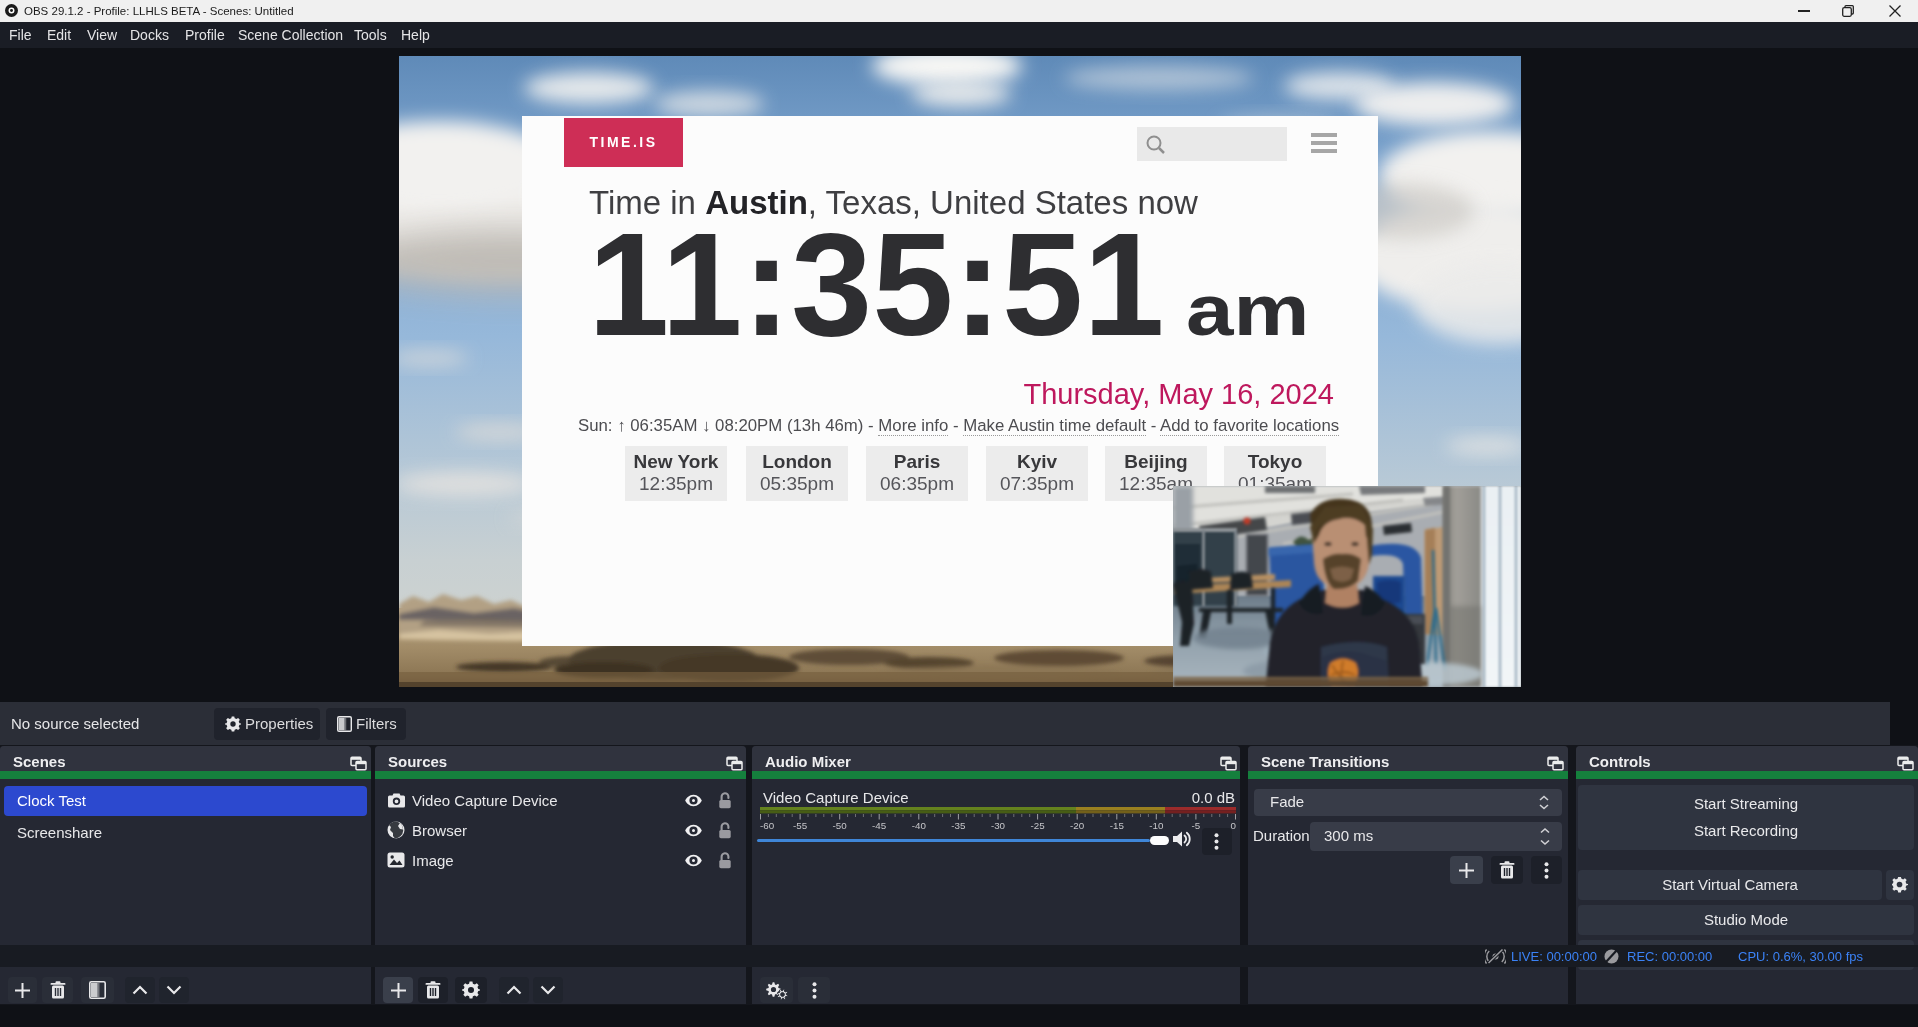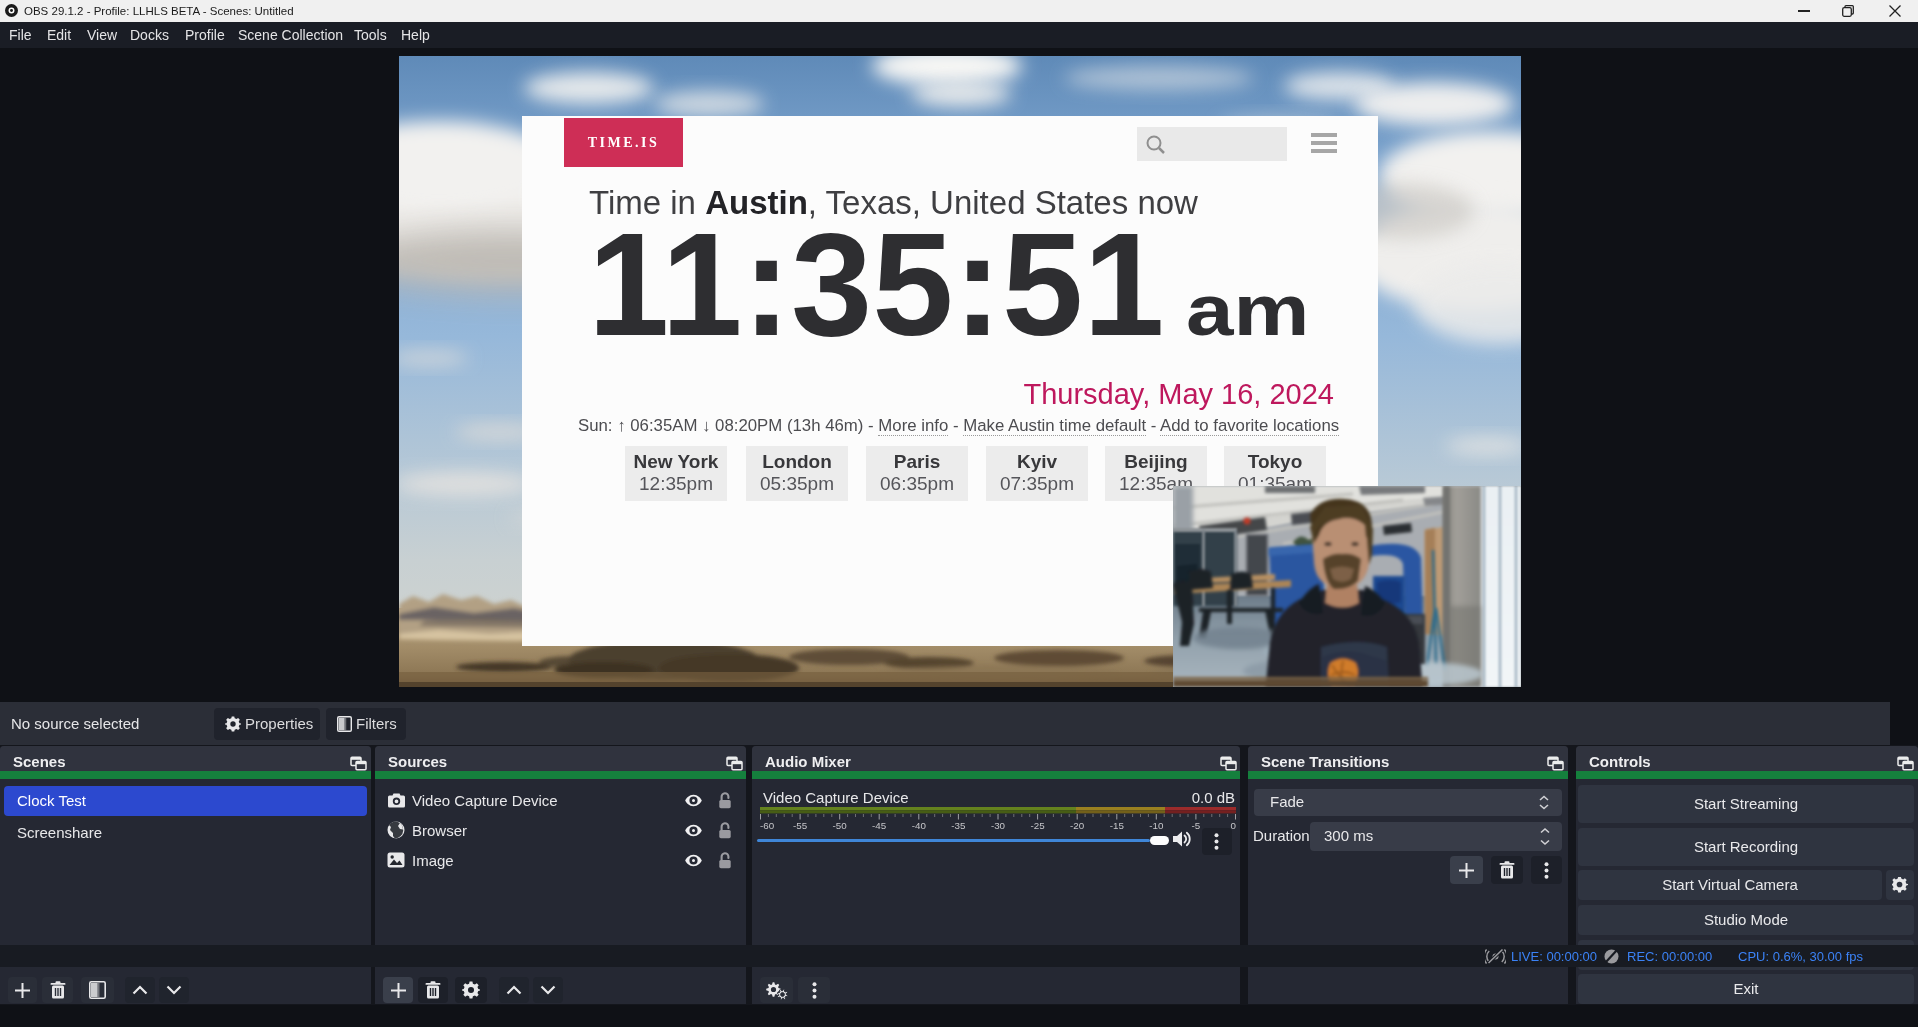--- a/index.html
+++ b/index.html
@@ -11,21 +11,21 @@
   #titletext { position:absolute; left:24px; top:5px; font-size:11.5px; color:#1a1a1a; }
   
   #menubar { position:absolute; left:0; top:22px; width:1918px; height:26px; background:#1a1d25; }
   .mitem { position:absolute; top:5px; font-size:14px; color:#e4e4e6; }
   
   #main { position:absolute; left:0; top:48px; width:1918px; height:654px; background:#0f1116; }
   #video { position:absolute; left:399px; top:8px; width:1122px; height:631px; overflow:hidden; background:#8fb4d6; }
   
   #card { position:absolute; left:123px; top:60px; width:856px; height:530px; background:#fcfcfc; }
   #logo { position:absolute; left:42px; top:2px; width:119px; height:49px; background:#ce2e56; color:#fff;
-          font-size:14px; font-weight:bold; letter-spacing:2.5px; text-align:center; line-height:49px;font-family:Liberation Serif, serif; }
+          font-size:14px; font-weight:bold; letter-spacing:2.5px; text-align:center; line-height:49px; }
   #searchbox { position:absolute; left:615px; top:11px; width:150px; height:34px; background:#e9e9e9; }
   #hamb { position:absolute; left:789px; top:17px; width:26px; height:20px; }
   #hamb div { height:4px; background:#a6a6a6; margin-bottom:4px; }
   #h1 { position:absolute; left:43px; top:68px; font-size:33px; color:#3f3f42; white-space:nowrap;margin-left:24px; }
   #h1 b { color:#232327; font-weight:bold; }
   #time { position:absolute; left:66px; top:85px; font-size:146px; font-weight:bold; color:#2e2e31; }
   #ampm { position:absolute; left:664px; top:152px; font-size:73px; font-weight:bold; color:#2e2e31; transform:scaleX(1.17); transform-origin:0 0; }
   #date { position:absolute; right:44px; top:262px; font-size:29px; color:#be185d; }
   #sunline { position:absolute; left:56px; top:300px; font-size:16.8px; color:#4c4c50; white-space:nowrap; }
   .dotted { border-bottom:1px dotted #9a9a9a; }
@@ -673,31 +673,30 @@
         <svg class="abs" style="left:321px;top:10px" width="17" height="15" viewBox="0 0 17 15">
       <g fill="none" stroke="#eceded" stroke-width="1.5">
         <rect x="1" y="1.2" width="10" height="8.2" rx="1"></rect>
         <rect x="6" y="5.6" width="10" height="8.2" rx="1" fill="#30333e"></rect>
       </g>
       <rect x="1" y="1.2" width="10" height="2.6" fill="#eceded"></rect>
       <rect x="6" y="5.6" width="10" height="2.6" fill="#eceded"></rect>
     </svg>
       </div>
     <div class="cbtn" style="left:2px;top:39px;width:336px;height:38px;line-height:38px">Start Streaming</div>
-    <div class="cbtn" style="left:2px;top:82px;width:336px;height:38px;line-height:38px">Start Recording</div>
+    <div class="cbtn" style="left:2px;top:66px;width:336px;height:38px;line-height:38px">Start Recording</div>
     <div class="cbtn" style="left:2px;top:124px;width:304px;height:30px;line-height:30px">Start Virtual Camera</div>
     <div class="cbtn" style="left:310px;top:124px;width:28px;height:30px">
       <svg class="abs" style="left:6px;top:7px" width="16" height="16" viewBox="0 0 17 17" fill="#e8e8ea">
         <path d="M7 0.5 L10 0.5 L10.5 2.8 L12.6 3.7 L14.6 2.4 L16.6 4.4 L15.3 6.4 L16.2 8.5 L18.5 9 L18.5 10 L16.2 10.5 L15.3 12.6 L16.6 14.6 L14.6 16.6 L12.6 15.3 L10.5 16.2 L10 18.5 L7 18.5 L6.5 16.2 L4.4 15.3 L2.4 16.6 L0.4 14.6 L1.7 12.6 L0.8 10.5 L-1.5 10 L-1.5 9 L0.8 8.5 L1.7 6.4 L0.4 4.4 L2.4 2.4 L4.4 3.7 L6.5 2.8 Z" transform="scale(0.94) translate(0,-1)"></path>
         <circle cx="8" cy="8" r="3" fill="#2f3440"></circle>
       </svg>
     </div>
     <div class="cbtn" style="left:2px;top:159px;width:336px;height:30px;line-height:30px">Studio Mode</div>
     <div class="cbtn" style="left:2px;top:194px;width:336px;height:30px;line-height:30px">Settings</div>
-    <div class="cbtn" style="left:2px;top:228px;width:336px;height:30px;line-height:30px">Exit</div>
   </div>
 </div>
 <div id="statusbar">
   <svg class="abs" style="left:1485px;top:4px" width="21" height="15" viewBox="0 0 21 15" fill="none" stroke="#9a9a9e" stroke-width="1.5">
     <circle cx="10.5" cy="7.5" r="3" fill="#9a9a9e" stroke="none"></circle>
     <path d="M4.2 2 A7.5 7.5 0 0 0 4.2 13 M16.8 2 A7.5 7.5 0 0 1 16.8 13"></path>
     <path d="M1.6 0.5 A10.5 10.5 0 0 0 1.6 14.5 M19.4 0.5 A10.5 10.5 0 0 1 19.4 14.5"></path>
     <line x1="17.5" y1="0.5" x2="3" y2="14.5" stroke="#181b22" stroke-width="3.5"></line>
     <line x1="17.5" y1="0.5" x2="3.5" y2="14"></line>
   </svg>

